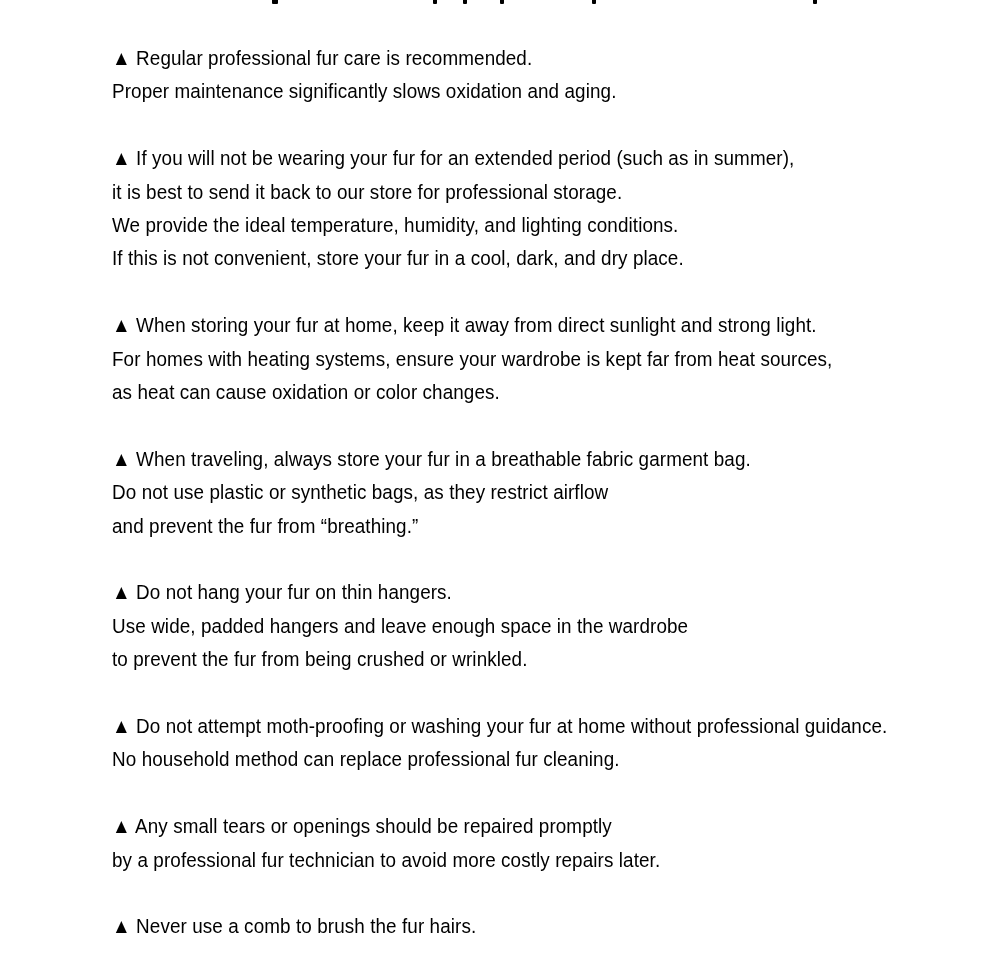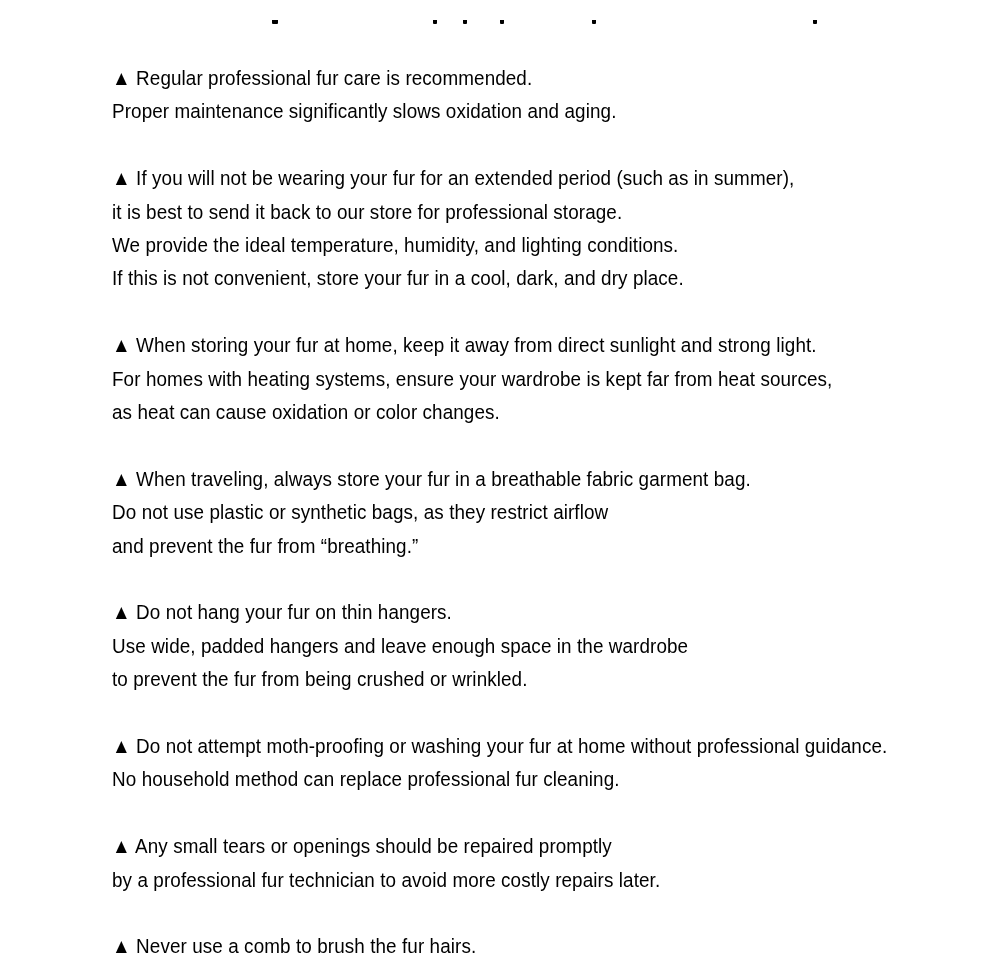--- a/index.html
+++ b/index.html
@@ -10,21 +10,20 @@
     background: #ffffff;
     overflow: hidden;
     font-family: "Liberation Sans", "DejaVu Sans", sans-serif;
     color: #000000;
   }
   .page {
     position: relative;
     width: 1000px;
     height: 736px;
     background: #ffffff;
-    margin-top: 20px;
   }
   
   .top-fragments {
     position: absolute;
     left: 0;
     top: 0;
     width: 1000px;
     height: 6px;
   }
   .frag {

